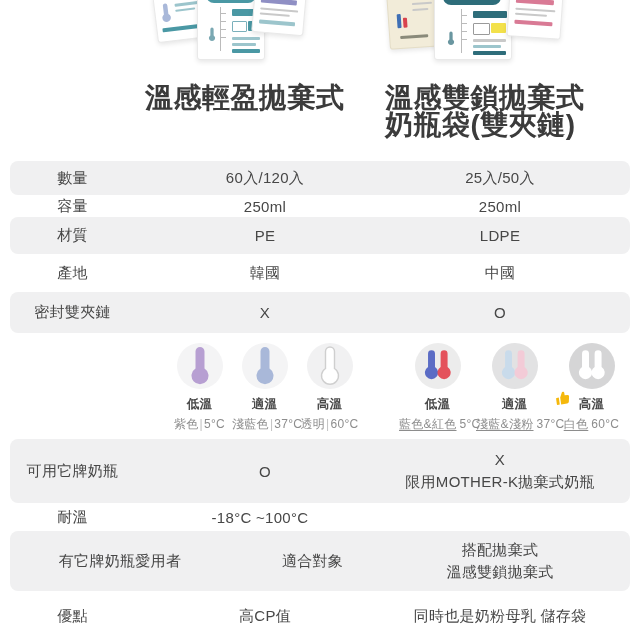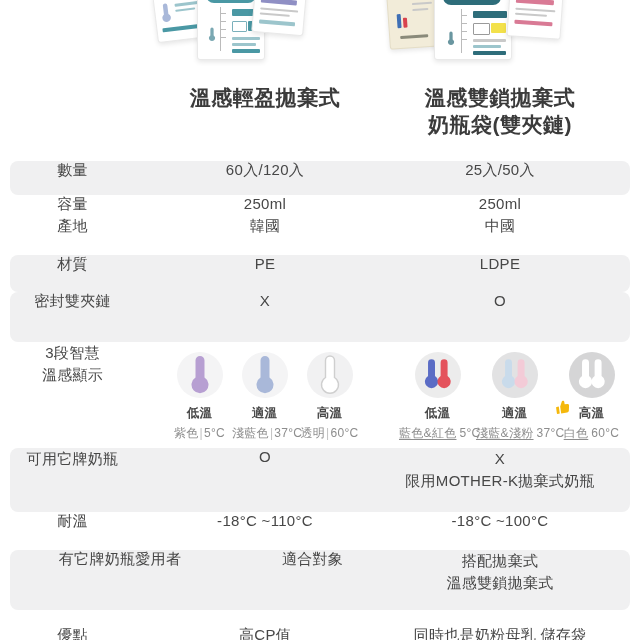--- a/index.html
+++ b/index.html
@@ -10,34 +10,34 @@
   
   .pkg{position:absolute;background:#fff;border:1px solid #e9e9e9;border-radius:3px;
        box-shadow:0 2px 5px rgba(0,0,0,.10);}
   .pline{position:absolute;border-radius:1px;}
   .teal{background:#4a98a4;} .dteal{background:#2e6d7a;} .lteal{background:#9cc5cc;}
   .purp{background:#8f8fc4;} .pinkl{background:#d97a95;} .grayl{background:#c9c9c9;}
   .mini-th{position:absolute;}
   .scale{position:absolute;width:1px;background:#bbb;}
   .tick{position:absolute;width:5px;height:1px;background:#bbb;}
   
-  .title{position:absolute;top:84px;text-align:center;font-size:21px;line-height:27px;
+  .title{position:absolute;top:84px;font-size:28px;line-height:27px;
          font-weight:700;color:#3b3b3b;letter-spacing:.5px;}
   #title-left{left:145px;width:240px;}
   #title-right{left:385px;width:230px;}
   
   #table{position:absolute;top:161px;left:0;width:640px;}
-  .row{position:relative;display:flex;font-size:15px;letter-spacing:.3px;}
+  .row{position:relative;display:flex;align-items:center;font-size:15px;letter-spacing:.3px;}
   .row.gray::before{content:"";position:absolute;left:10px;right:10px;top:0;bottom:0;
                     background:#f0f0f1;border-radius:8px;z-index:0;}
   .cell{position:relative;z-index:1;text-align:center;}
   .cl{width:145px;} .ca{width:240px;} .cb{width:230px;}
   .two-line{line-height:22px;}
-  .r1{height:34px}.r2{height:22px}.r3{height:37px}.r4{height:38px}.r5{height:50px}
-  .r6{height:106px}.r7{height:64px}.r8{height:38px}.r9{height:60px}
+  .r1{height:34px}.r2{height:22px}.r3{height:37px}.r4{height:38px}.r5{height:41px}
+  .r6{height:106px}.r7{height:64px}.r8{height:28px}.r9{height:60px}
   .r10{height:60px;align-items:flex-start;}
   .r10 .cell{padding-top:16px;}
   
   .thermo-group{position:absolute;top:10px;display:flex;z-index:1;}
   #tg-left{left:167px;} #tg-left .thermo-item{width:65px;}
   #tg-right{left:399px;} #tg-right .thermo-item{width:77px;}
   .thermo-item{text-align:center;}
   .circle{width:46px;height:46px;border-radius:50%;margin:0 auto;
           display:flex;align-items:center;justify-content:center;}
   .c-l1,.c-l2{background:#f4f4f5;} .c-l3{background:#f1f1f2;}
@@ -141,43 +141,39 @@
       <div class="cell ca">60入/120入</div>
       <div class="cell cb">25入/50入</div>
     </div>
 
     <div class="row r2">
       <div class="cell cl">容量</div>
       <div class="cell ca">250ml</div>
       <div class="cell cb">250ml</div>
     </div>
 
+    <div class="row gray r3">
+      <div class="cell cl">材質</div>
+      <div class="cell ca">PE</div>
+      <div class="cell cb">LDPE</div>
+    </div>
+
     <div class="row r4">
       <div class="cell cl">產地</div>
       <div class="cell ca">韓國</div>
       <div class="cell cb">中國</div>
     </div>
 
-    <div class="row gray r3">
-      <div class="cell cl">材質</div>
-      <div class="cell ca">PE</div>
-      <div class="cell cb">LDPE</div>
-    </div>
-
     <div class="row gray r5">
       <div class="cell cl">密封雙夾鏈</div>
       <div class="cell ca">X</div>
       <div class="cell cb">O</div>
     </div>
 
     <div class="row r6">
-      <div class="cell cl two-line">
-        <div>3段智慧</div>
-        <div>溫感顯示</div>
-      </div>
       <div class="thermo-group" id="tg-left">
         <div class="thermo-item">
           <div class="circle c-l1">
             <svg width="22" height="40" viewBox="0 0 22 40">
                 <path class="fill-l1" d="M6.5 5.5 A4.5 4.5 0 0 1 15.5 5.5 L15.5 22.5 A8.5 8.5 0 1 1 6.5 22.5 Z"></path>
               </svg>
           </div>
           <div class="t-name">低溫</div>
           <div class="t-desc"><span>紫色</span><span class="sep">|</span><span>5°C</span></div>
         </div>
@@ -254,21 +250,20 @@
       </div>
       <div class="cell ca">O</div>
       <div class="cell cb two-line">
         <div>X</div>
         <div style="white-space:nowrap;">限用MOTHER-K拋棄式奶瓶</div>
       </div>
     </div>
 
     <div class="row r8">
       <div class="cell cl">耐溫</div>
-      <div class="cell ca">-18°C ~110°C</div>
       <div class="cell cb">-18°C ~100°C</div>
     </div>
 
     <div class="row gray r9">
       <div class="cell ca">有它牌奶瓶愛用者</div>
       <div class="cell cl">適合對象</div>
       <div class="cell cb two-line">
         <div>搭配拋棄式</div>
         <div>溫感雙鎖拋棄式</div>
       </div>

